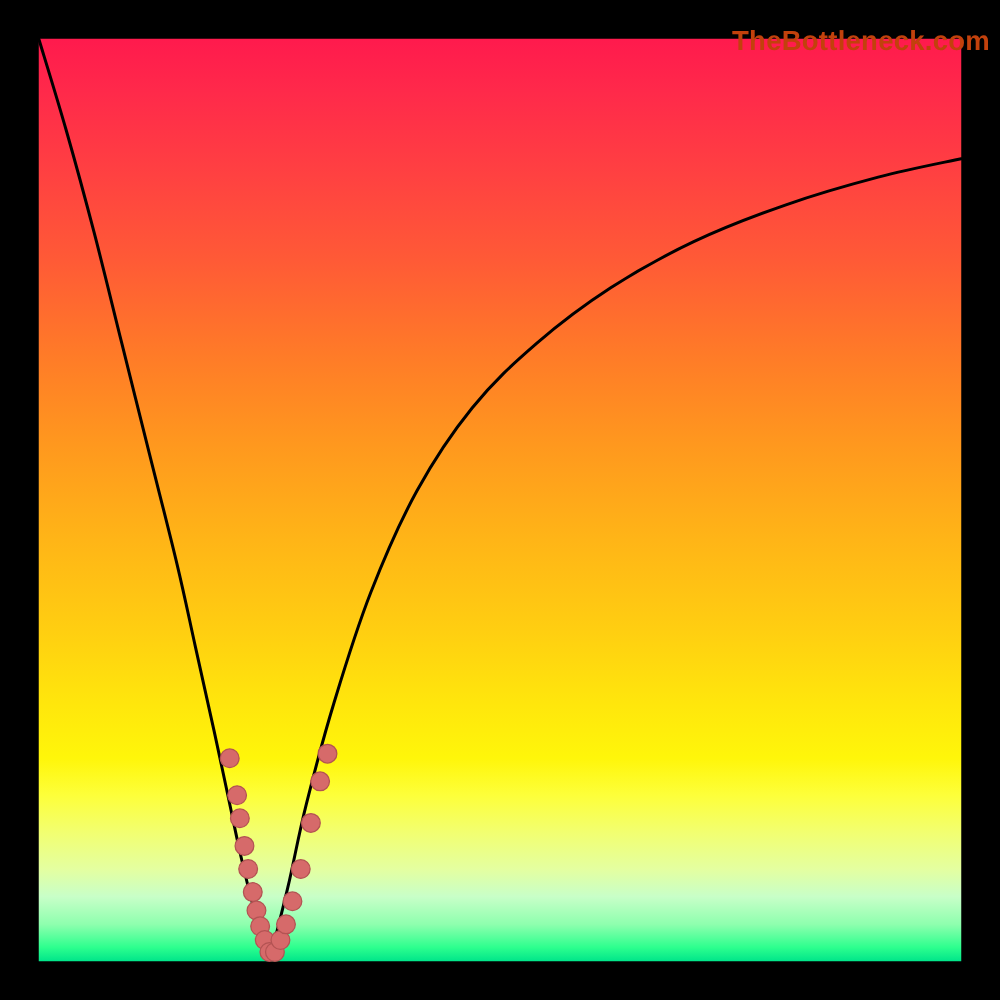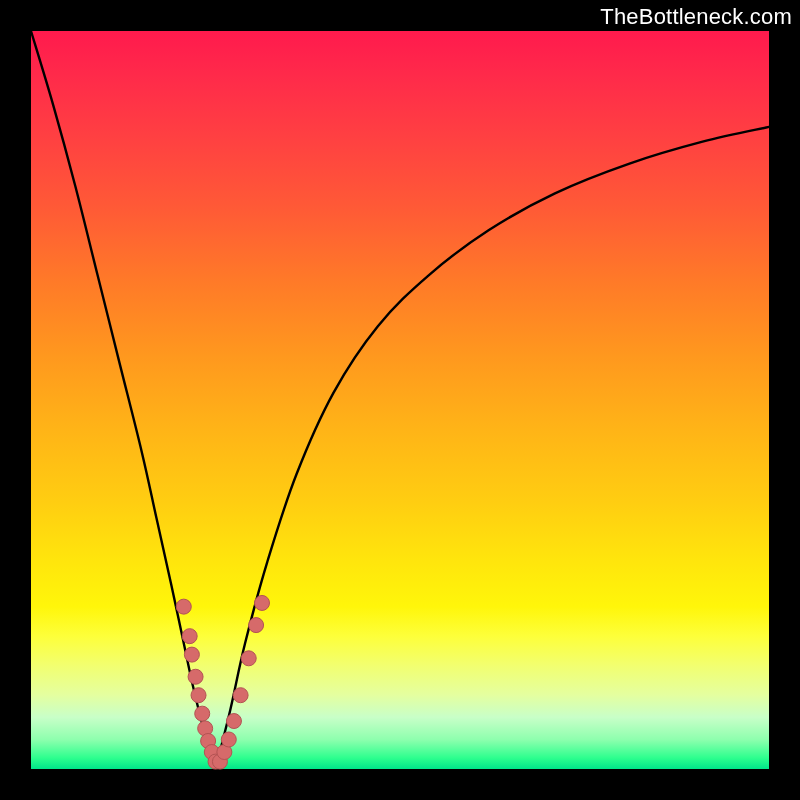--- a/index.html
+++ b/index.html
@@ -40,25 +40,25 @@
       #f2ff70 86%,
       #e4ffa0 90%,
       #c8ffc8 93%,
       #8effae 96%,
       #2dff8e 98.5%,
       #00e58a 100%
     );
   }
   .watermark {
     position: absolute;
-    top: 4px;
+    top: 20px;
     right: 8px;
     font-size: 22px;
-    font-weight: 400;
-    color: #ffffff;
+    font-weight: 700;
+    color: #c2410c;
     letter-spacing: 0.2px;
     user-select: none;
   }
   svg.curves {
     position: absolute;
     left: 0;
     top: 0;
     width: 738px;
     height: 738px;
     overflow: visible;

